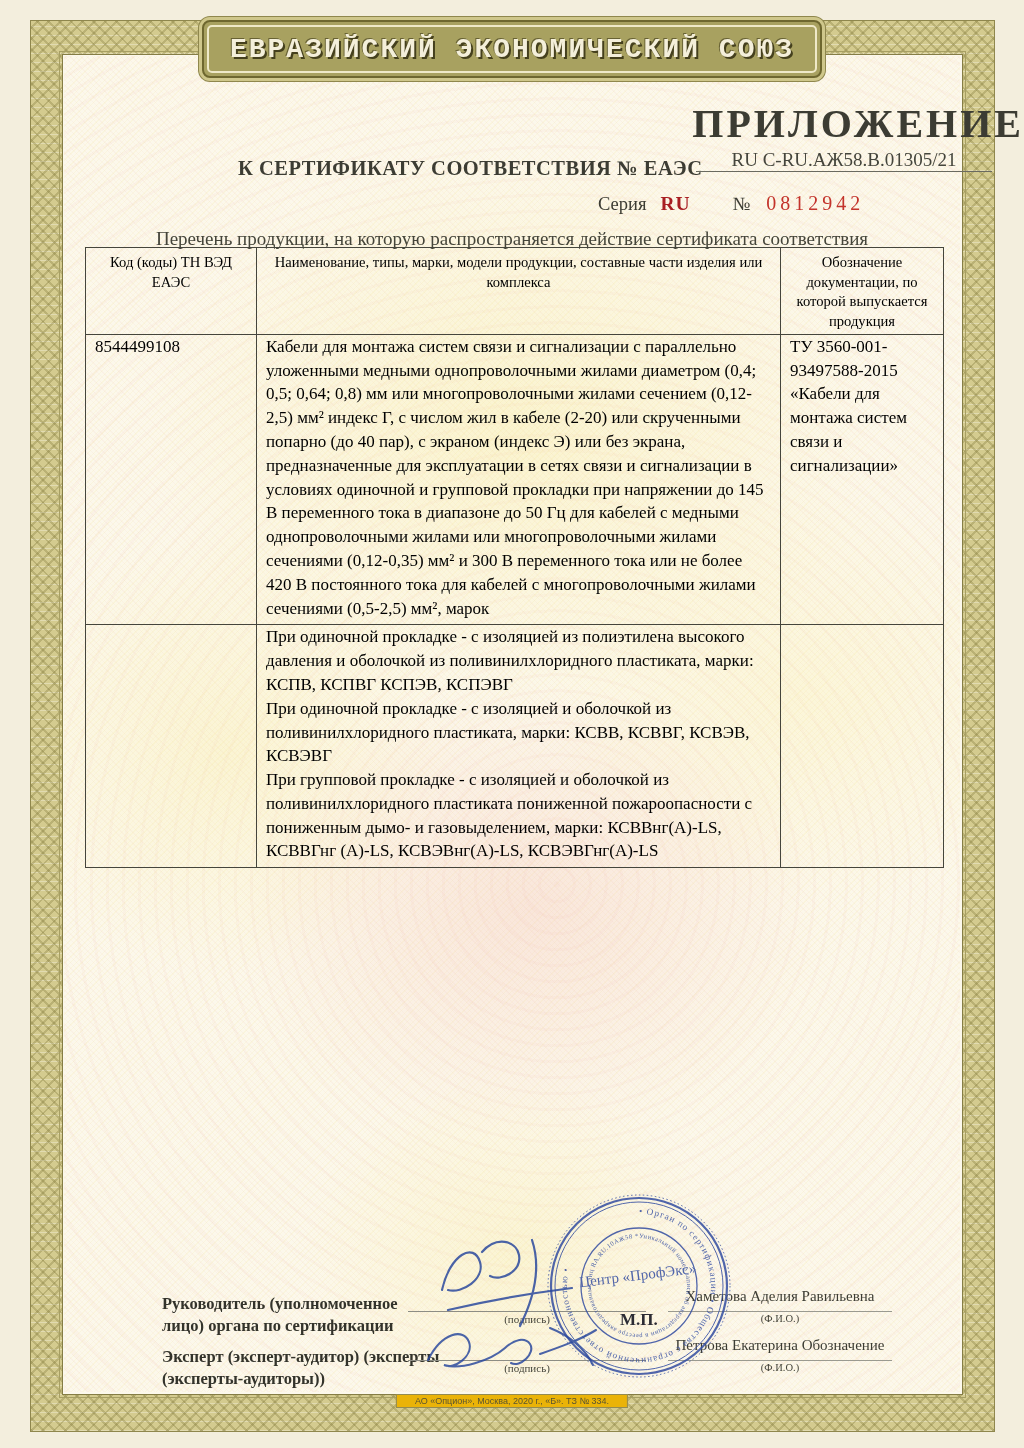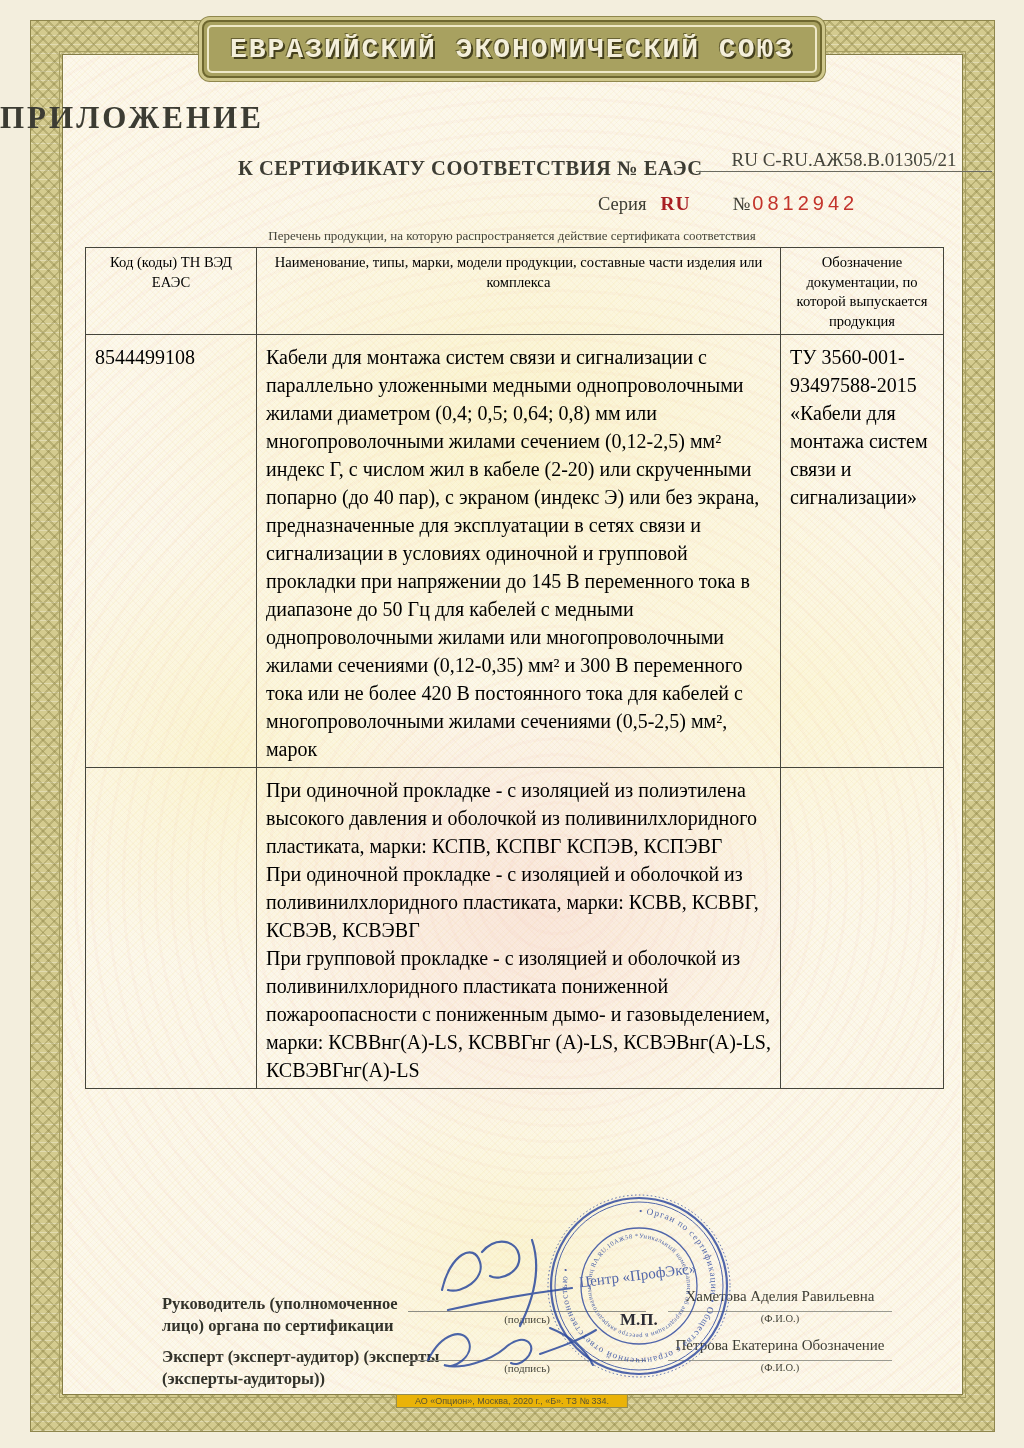--- a/index.html
+++ b/index.html
@@ -50,58 +50,58 @@
   .banner::before{content:""; position:absolute; inset:3px; border:2px solid #efe9c8; border-radius:5px;}
   .banner-text{
     font-family:Liberation Mono, monospace;
     font-weight:bold; font-size:28px; letter-spacing:2px; color:#f4efda;
     text-shadow:2px 2px 0 #45401d, -1px -1px 0 rgba(69,64,29,.65);
     white-space:nowrap;
   }
   .content{position:absolute; inset:0; z-index:4;}
   
   .doc-title{
-    position:absolute; top:100px; left:0; width:100%; text-align:left;
-    font-size:31px; font-weight:bold; letter-spacing:3px; color:#3c3c33;
+    position:absolute; top:100px; left:0; width:100%; text-align:right;
+    font-size:40px; font-weight:bold; letter-spacing:3px; color:#3c3c33;
   }
   .cert-label{
     position:absolute; top:157px; left:238px;
     font-size:20.5px; font-weight:bold; letter-spacing:.5px; color:#3c3c33;
     white-space:nowrap;
   }
   .cert-number{
     position:absolute; top:149px; left:696px; width:296px; text-align:center;
     font-size:19px; color:#45453c; border-bottom:1.5px solid #6a6a60; 
     white-space:nowrap;
   }
   .series-row{
     position:absolute; top:192px; left:598px; display:flex; align-items:baseline;
     font-size:18.5px; color:#3c3c33;
   }
   .series-value{font-weight:bold; color:#a81e22; margin-left:14px; font-size:19.5px; letter-spacing:1px;}
   .number-sign{margin-left:42px;}
   .blank-number{
-    font-family:Liberation Sans, sans-serif;
-    color:#c3332b; font-size:20px; letter-spacing:4px; margin-left:2px;
+    font-family:Liberation Serif, serif;
+    color:#c3332b; font-size:20px; letter-spacing:4px; margin-left:16px;
   }
   .subtitle{
     position:absolute; top:228px; left:0; width:100%; text-align:center;
-    font-size:13px; color:#45453a;
+    font-size:19px; color:#45453a;
   }
   
   .prod-table{
     position:absolute; left:85px; top:247px;
     border-collapse:collapse; table-layout:fixed; width:858px;
   }
   .prod-table th,.prod-table td{
     border:1.5px solid #45453c; vertical-align:top;
     font-weight:normal; color:#000000;
   }
   .prod-table th{ text-align:center; font-size:14.6px; padding:5px 6px 2px; line-height:1.35;}
-  .prod-table td{ font-size:20px; padding:8px 9px 4px; line-height:1.40;}
+  .prod-table td{ font-size:17px; padding:0 9px 4px; line-height:1.40;}
   .col-code{width:171px;} .col-desc{width:524px;} .col-doc{width:163px;}
   .row1{height:196px;} .row2{height:182px;}
   .multi{white-space:pre-line;}
   
   .sign-label{position:absolute; font-size:16.5px; font-weight:bold; color:#33332b; line-height:1.33;}
   .lab1{left:162px; top:1293px; width:272px;}
   .lab2{left:162px; top:1346px; width:300px;}
   .sig-line{position:absolute; border-bottom:1px solid #8d8d84; height:0;}
   .line1{left:408px; top:1311px; width:238px;}
   .line2{left:408px; top:1360px; width:238px;}

